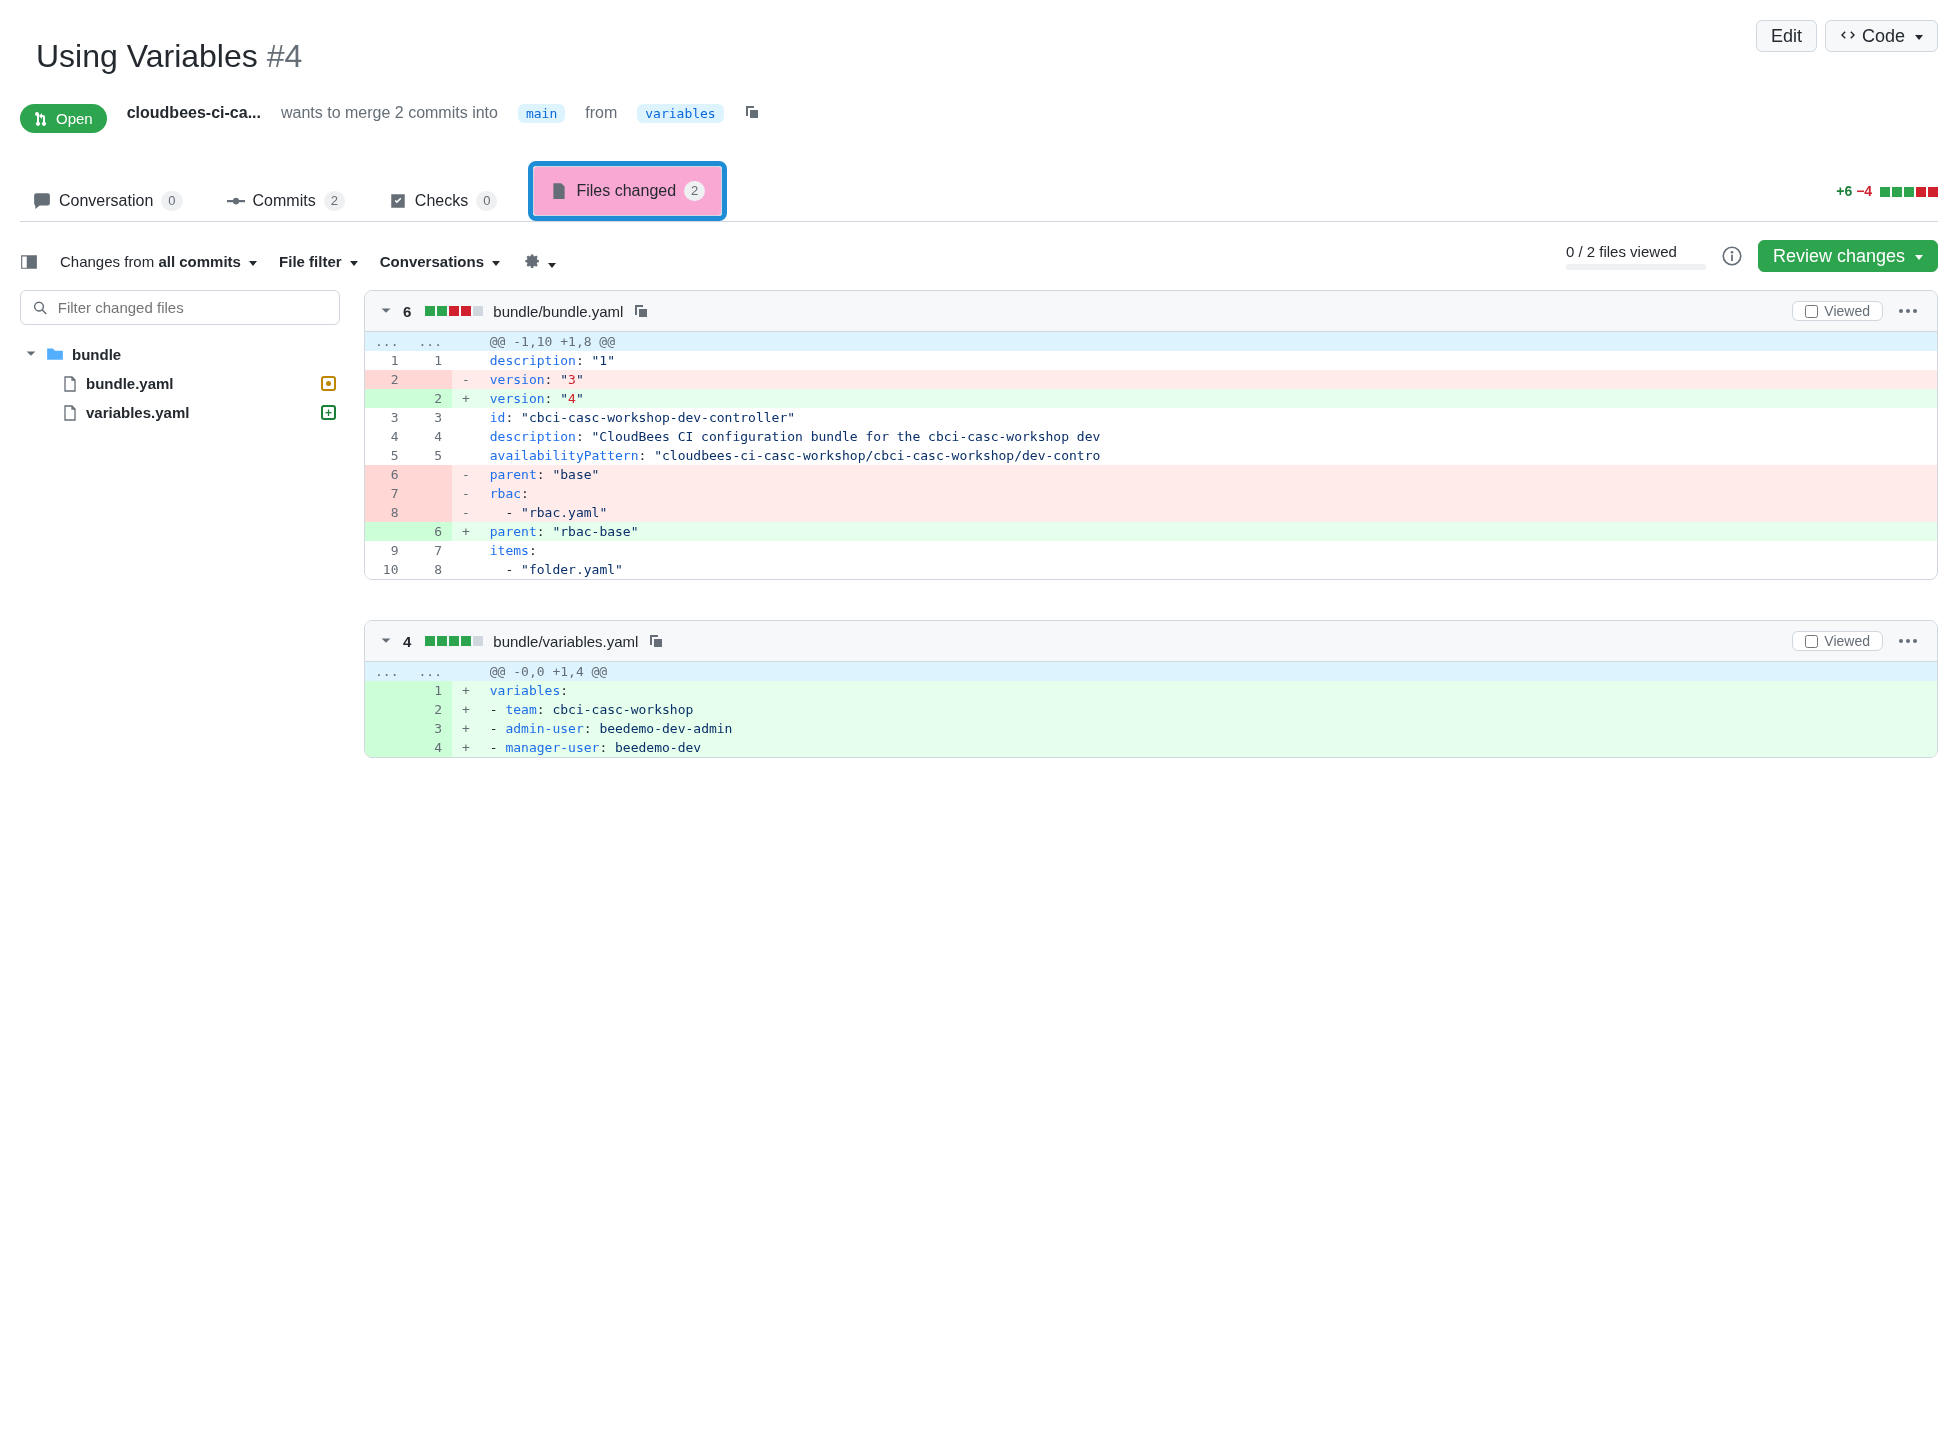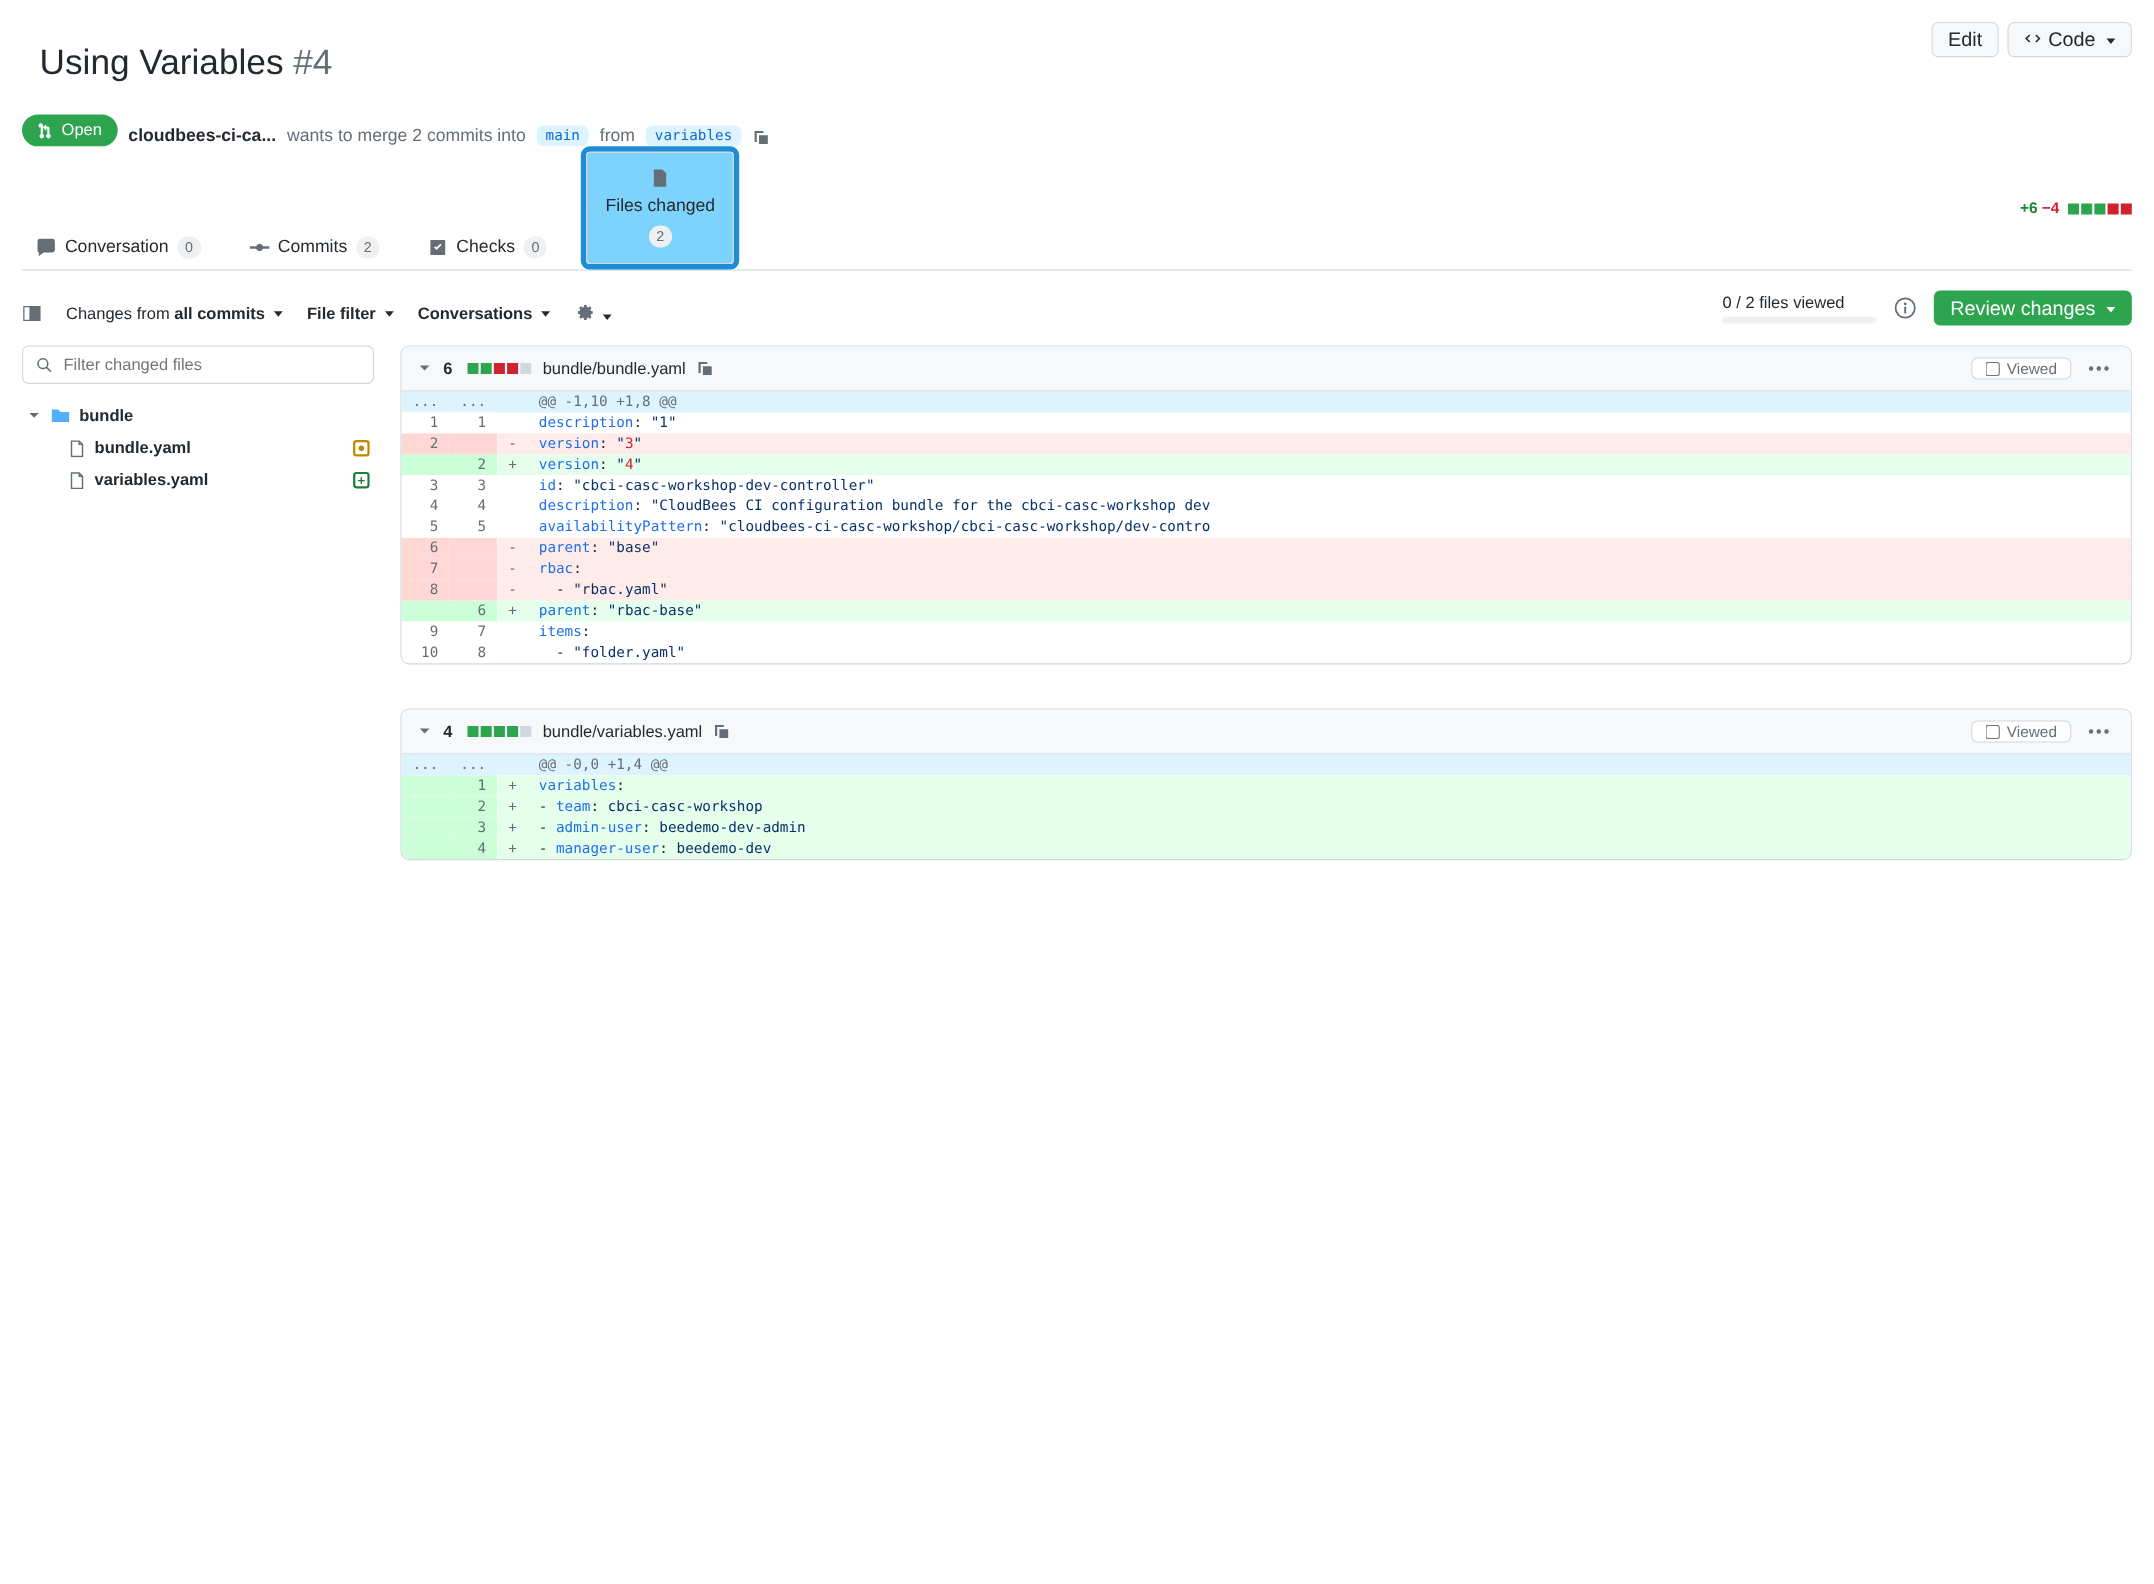--- a/index.html
+++ b/index.html
@@ -45,22 +45,23 @@
     color: #24292f;
     cursor: pointer;
   }
   .btn-green {
     background: #2da44e;
     border-color: #2da44e;
     color: #fff;
   }
   .pr-meta {
     display: flex;
-    align-items: flex-end;
-    gap: 10px;
+    align-items: flex-start;
+    gap: 20px;
+    margin-bottom: 28px;
     font-size: 16px;
     color: #656d76;
   }
   .state-badge {
     display: inline-flex;
     align-items: center;
     gap: 6px;
     padding: 6px 14px;
     border-radius: 24px;
     background: #2da44e;
@@ -112,27 +113,26 @@
     padding: 0 7px;
     font-size: 13px;
     font-weight: 500;
     line-height: 20px;
     background: #eef0f2;
     color: #656d76;
     border-radius: 12px;
     text-align: center;
   }
   .tab-active {
-    background: #7dd3fc;
+    background: #f9a8d4;
     border: 1px solid #d0d7de;
     border-top-left-radius: 6px;
     border-top-right-radius: 6px;
     border-bottom-color: #fff;
     margin-bottom: -1px;
-    flex-direction: column;
   }
   .tab-highlight {
     border: 5px solid #1f8dd6;
     border-radius: 8px;
     padding: 0;
   }
   .tab-highlight .tab {
     margin: 0;
     border: 1px solid #d0d7de;
     border-radius: 4px;

